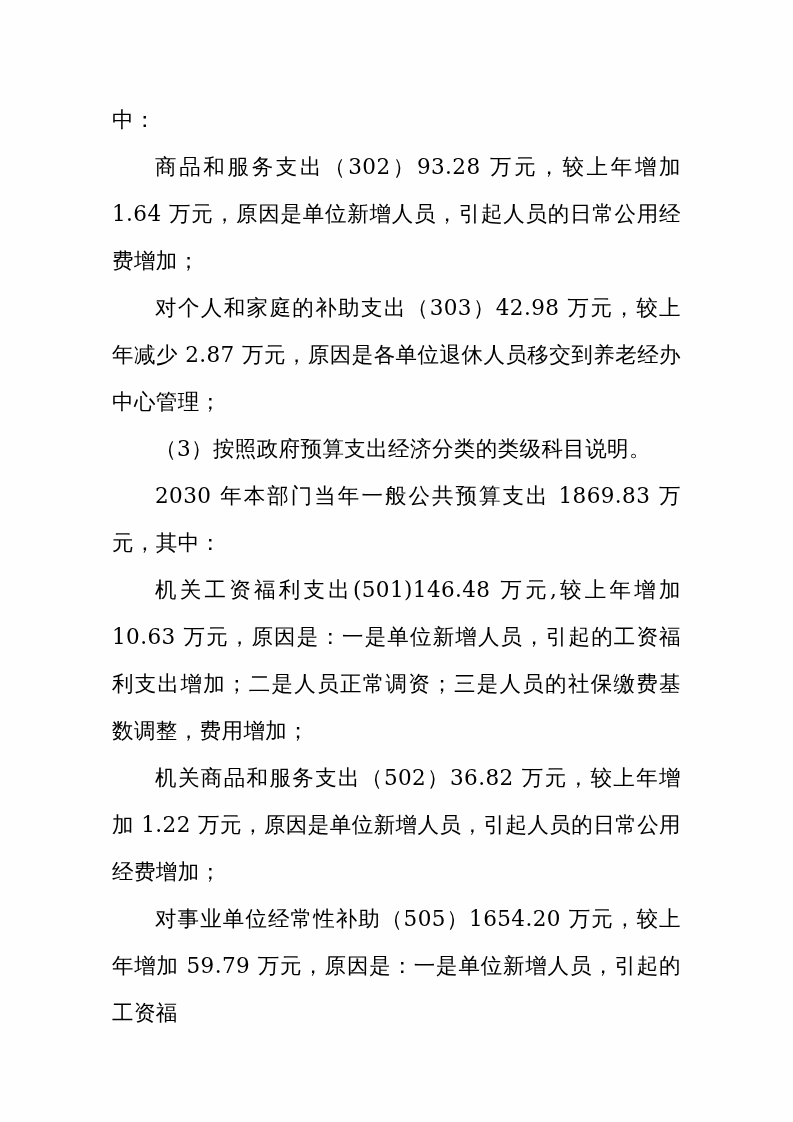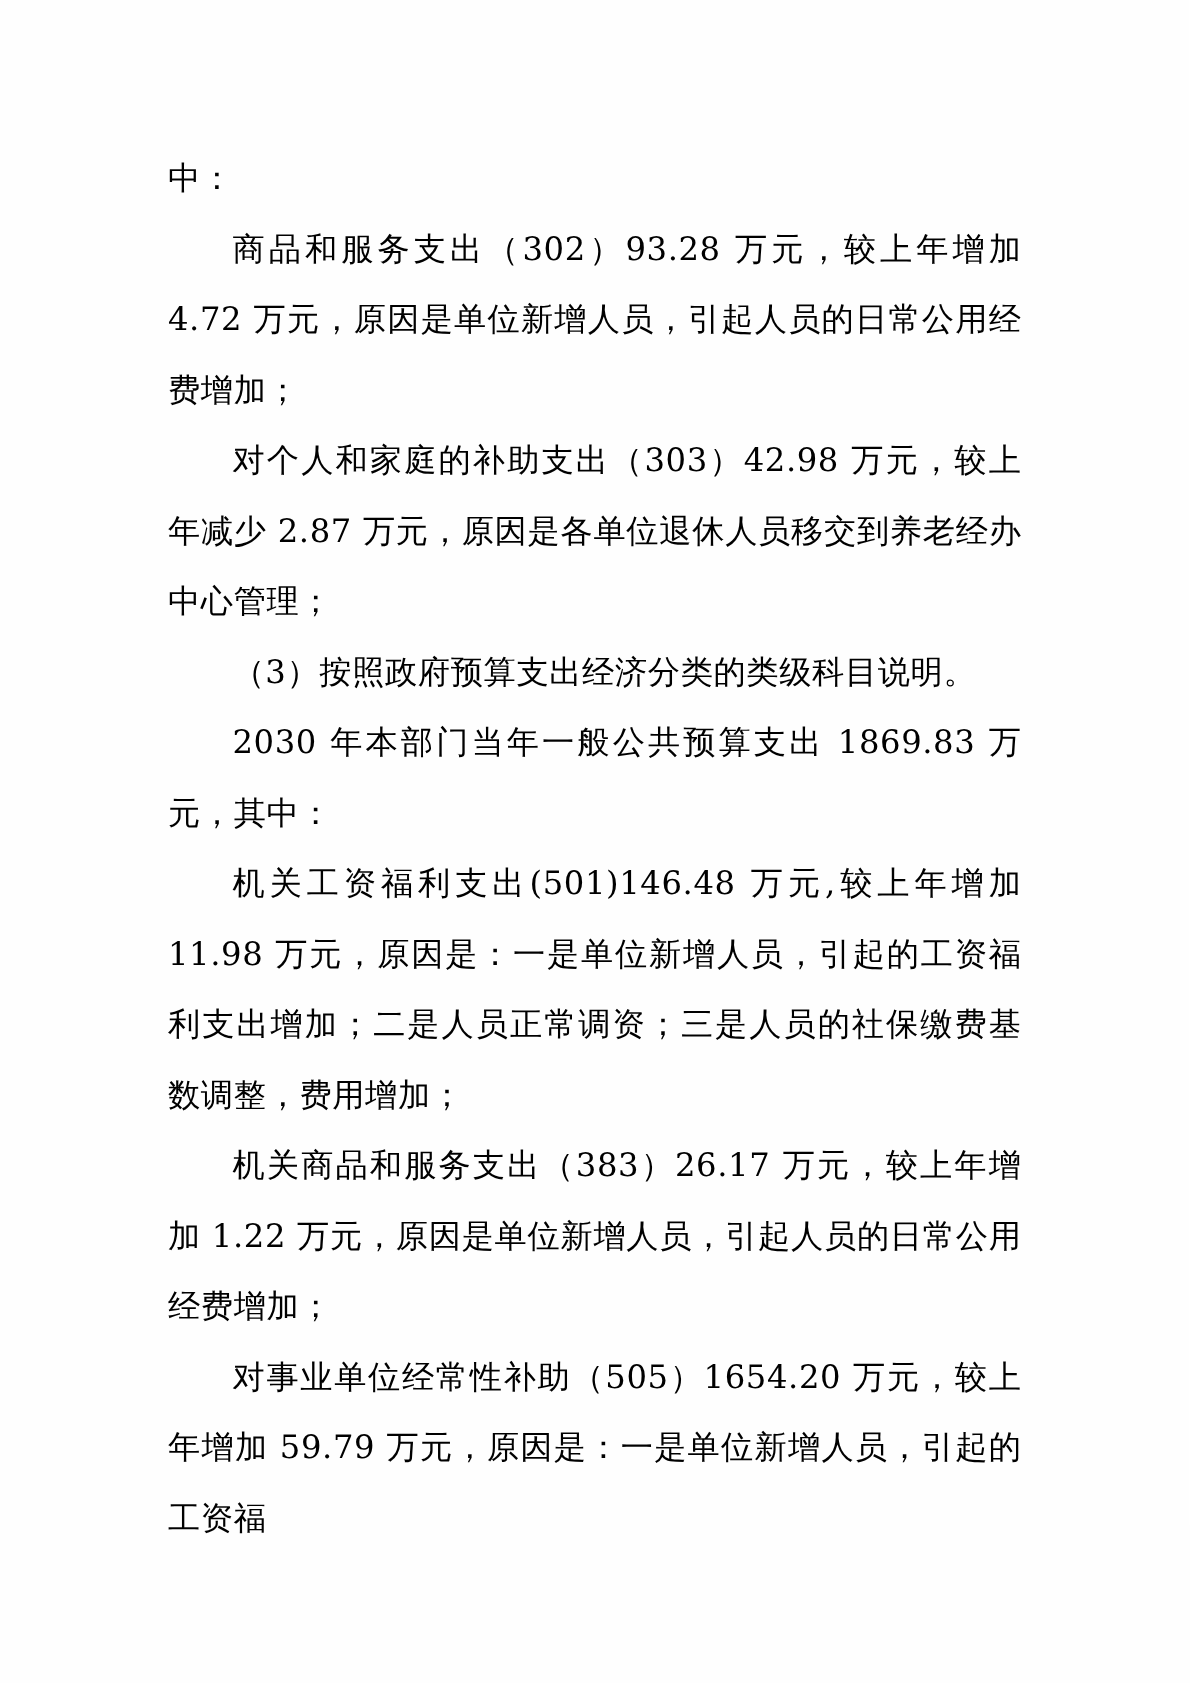--- a/index.html
+++ b/index.html
@@ -37,21 +37,21 @@
   .para.indent {
     text-indent: 2em;
   }
 </style>
 </head>
 <body>
 
 <div class="page">
   <div class="doc-body">
     <p class="para">中：</p>
-    <p class="para indent">商品和服务支出（302）93.28 万元，较上年增加 4.72 万元，原因是单位新增人员，引起人员的日常公用经费增加；</p>
+    <p class="para indent">商品和服务支出（302）93.28 万元，较上年增加 1.64 万元，原因是单位新增人员，引起人员的日常公用经费增加；</p>
     <p class="para indent">对个人和家庭的补助支出（303）42.98 万元，较上年减少 2.87 万元，原因是各单位退休人员移交到养老经办中心管理；</p>
     <p class="para indent">（3）按照政府预算支出经济分类的类级科目说明。</p>
     <p class="para indent">2030 年本部门当年一般公共预算支出 1869.83 万元，其中：</p>
-    <p class="para indent">机关工资福利支出(501)146.48 万元,较上年增加 11.98 万元，原因是：一是单位新增人员，引起的工资福利支出增加；二是人员正常调资；三是人员的社保缴费基数调整，费用增加；</p>
-    <p class="para indent">机关商品和服务支出（383）26.17 万元，较上年增加 1.22 万元，原因是单位新增人员，引起人员的日常公用经费增加；</p>
+    <p class="para indent">机关工资福利支出(501)146.48 万元,较上年增加 10.63 万元，原因是：一是单位新增人员，引起的工资福利支出增加；二是人员正常调资；三是人员的社保缴费基数调整，费用增加；</p>
+    <p class="para indent">机关商品和服务支出（502）36.82 万元，较上年增加 1.22 万元，原因是单位新增人员，引起人员的日常公用经费增加；</p>
     <p class="para indent">对事业单位经常性补助（505）1654.20 万元，较上年增加 59.79 万元，原因是：一是单位新增人员，引起的工资福</p>
   </div>
 </div>
 
 </body></html>

